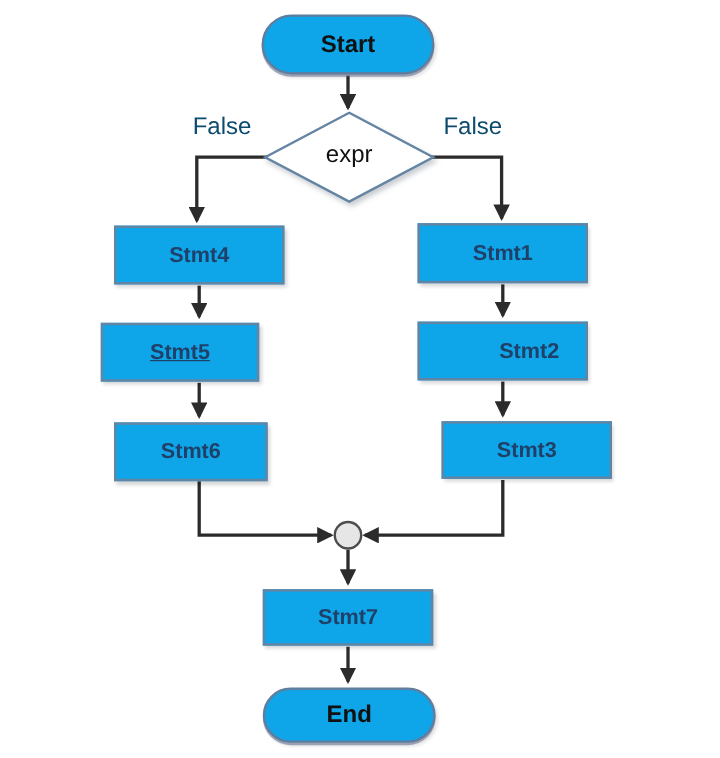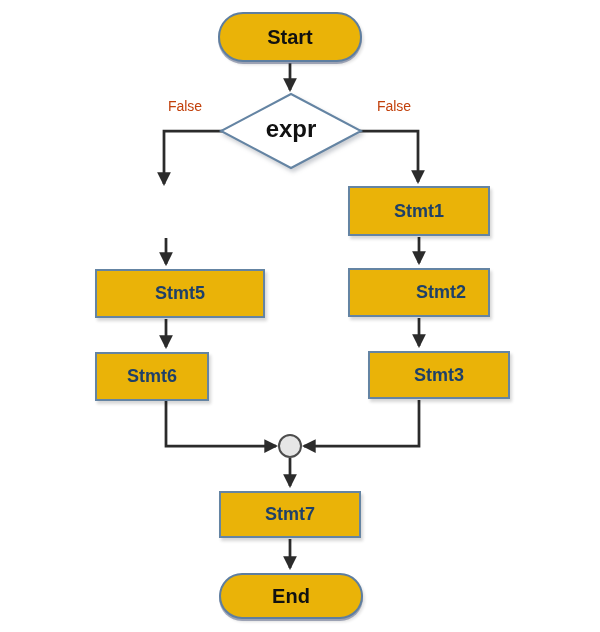--- a/index.html
+++ b/index.html
@@ -26,21 +26,21 @@
     stroke-width: 2.75;
   }
   .diamond {
     filter: drop-shadow(2px 3px 2px rgba(40,50,70,0.25));
   }
   .node {
     position: absolute;
     display: flex;
     align-items: center;
     justify-content: center;
-    background: #eab308;
+    background: #0ea5e9;
     border: 2px solid #6484a3;
     box-sizing: border-box;
     text-align: center;
   }
   .terminator {
     border-radius: 26px;
     font-weight: bold;
     font-size: 20px;
     color: #111111;
     border-color: #5e7ea0;
@@ -55,33 +55,33 @@
   }
   .expr-label {
     position: absolute;
     left: 231px;
     top: 116px;
     width: 120px;
     height: 26px;
     display: flex;
     align-items: center;
     justify-content: center;
-    font-weight: bold;
-    font-size: 24px;
+    font-weight: normal;
+    font-size: 20px;
     color: #111111;
   }
   .branch-label {
     position: absolute;
     width: 90px;
     height: 22px;
     display: flex;
     align-items: center;
     justify-content: center;
-    font-size: 14px;
-    color: #c2410c;
+    font-size: 20px;
+    color: #0c4a6e;
   }
   .branch-false { left: 140px; top: 95px; }
   .branch-true  { left: 349px; top: 95px; }
 </style>
 </head>
 <body>
 
 <div class="canvas">
 
   <svg class="layer" width="600" height="632" viewBox="0 0 600 632">
@@ -109,24 +109,25 @@
   </svg>
 
   <div class="node terminator" style="left:218px; top:12px; width:144px; height:50px;">Start</div>
 
   <div class="branch-label branch-false">False</div>
 
   <div class="branch-label branch-true">False</div>
 
   <div class="expr-label">expr</div>
 
+  <div class="node process" style="left:95px; top:188px; width:142px; height:49px;">Stmt4</div>
 
-  <div class="node process" style="left:95px; top:269px; width:170px; height:49px;">Stmt5</div>
+  <div class="node process" style="left:84px; top:269px; width:132px; height:49px;text-decoration:underline;">Stmt5</div>
 
-  <div class="node process" style="left:95px; top:352px; width:114px; height:49px;">Stmt6</div>
+  <div class="node process" style="left:95px; top:352px; width:128px; height:49px;">Stmt6</div>
 
   <div class="node process" style="left:348px; top:186px; width:142px; height:50px;">Stmt1</div>
 
   <div class="node process" style="left:348px; top:268px; width:142px; height:49px;padding-left:44px;">Stmt2</div>
 
   <div class="node process" style="left:368px; top:351px; width:142px; height:48px;">Stmt3</div>
 
   <div class="node process" style="left:219px; top:491px; width:142px; height:47px;">Stmt7</div>
 
   <div class="node terminator" style="left:219px; top:573px; width:144px; height:46px;">End</div>

